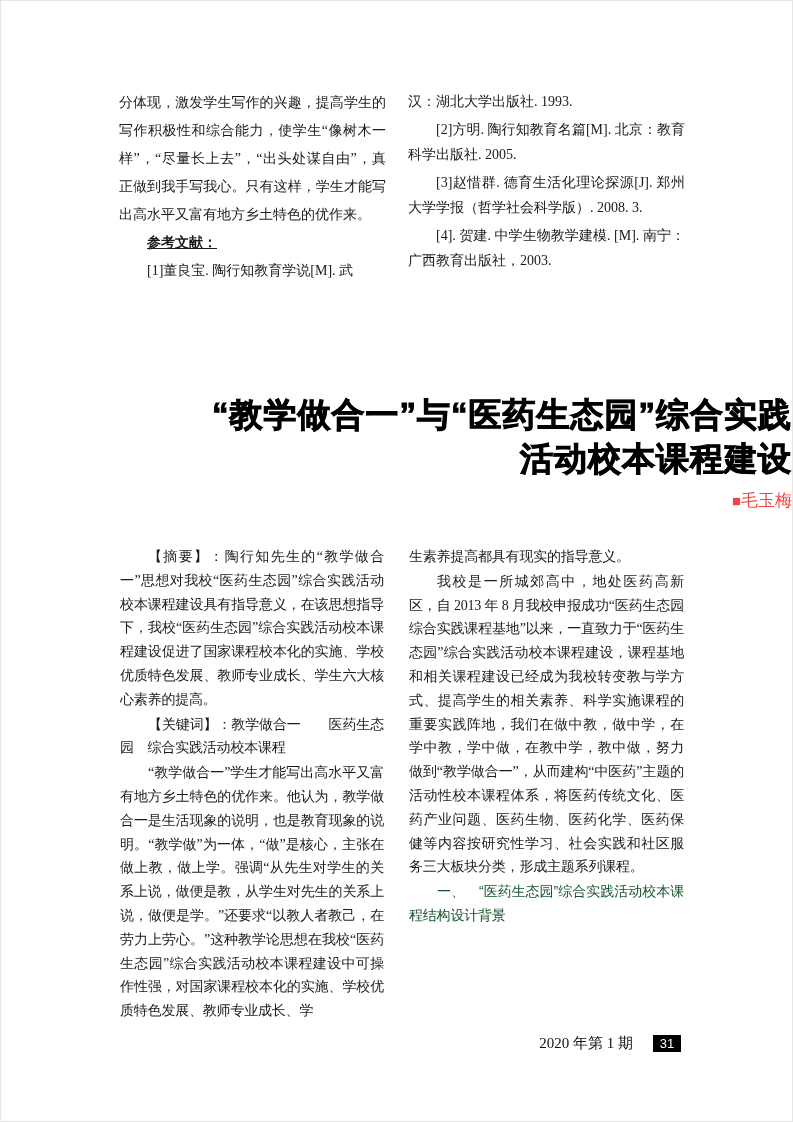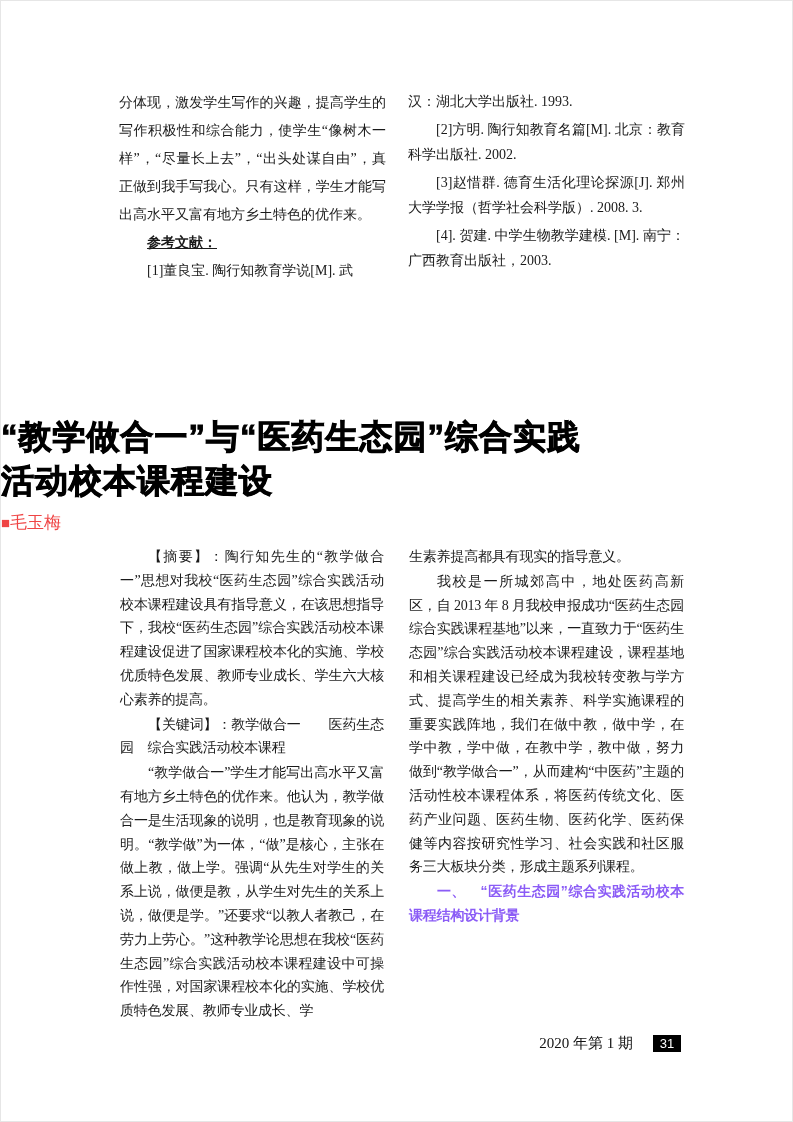--- a/index.html
+++ b/index.html
@@ -32,23 +32,23 @@
     text-justify: inter-ideograph;
   }
   .top-right-col p { line-height: 25px; margin-bottom: 3px; }
 
   .indent { text-indent: 2em; }
   .bold   { font-weight: bold; text-decoration: underline; }
 
   
   .title-block {
     position: absolute;
-    top: 414px; left: 0;
+    top: 392px; left: 0;
     width: 100%;
-    text-align: left;
+    text-align: right;
   }
   .title-line {
     margin: 0;
     font-family: "Liberation Sans", sans-serif;
     font-weight: 900;
     font-size: 33px;
     line-height: 44px;
     letter-spacing: 1px;
     color: #000;
     -webkit-text-stroke: 0.9px #000;
@@ -73,22 +73,22 @@
   .body-section p {
     margin: 1px;
     font-size: 14px;
     line-height: 23.8px;
     text-align: justify;
     text-justify: inter-ideograph;
     letter-spacing: -0.2px;
   }
   .section-heading {
     font-family: "Liberation Sans", sans-serif;
-    font-weight: bold;
-    color: #8b5cf6;
+    font-weight: normal;
+    color: #14532d;
   }
 
   
   .footer {
     position: absolute;
     top: 1033px; right: 111px;
     display: flex;
     align-items: center;
     font-size: 15px;
     color: #111;
@@ -112,21 +112,21 @@
 <div class="page">
 
   <div class="top-section">
     <div class="top-left-col">
       <p>分体现，激发学生写作的兴趣，提高学生的写作积极性和综合能力，使学生“像树木一样”，“尽量长上去”，“出头处谋自由”，真正做到我手写我心。只有这样，学生才能写出高水平又富有地方乡土特色的优作来。</p>
       <p class="indent bold">参考文献：</p>
       <p class="indent">[1]董良宝. 陶行知教育学说[M]. 武</p>
     </div>
     <div class="top-right-col">
       <p>汉：湖北大学出版社. 1993.</p>
-      <p class="indent">[2]方明. 陶行知教育名篇[M]. 北京：教育科学出版社. 2002.</p>
+      <p class="indent">[2]方明. 陶行知教育名篇[M]. 北京：教育科学出版社. 2005.</p>
       <p class="indent">[3]赵惜群. 德育生活化理论探源[J]. 郑州大学学报（哲学社会科学版）. 2008. 3.</p>
       <p class="indent">[4]. 贺建. 中学生物教学建模. [M]. 南宁：广西教育出版社，2003.</p>
     </div>
   </div>
 
   <div class="title-block">
     <h1 class="title-line">“教学做合一”与“医药生态园”综合实践</h1>
     <h1 class="title-line">活动校本课程建设</h1>
     <p class="author-line"><span class="author-marker">■</span><span>毛玉梅</span></p>
   </div>

